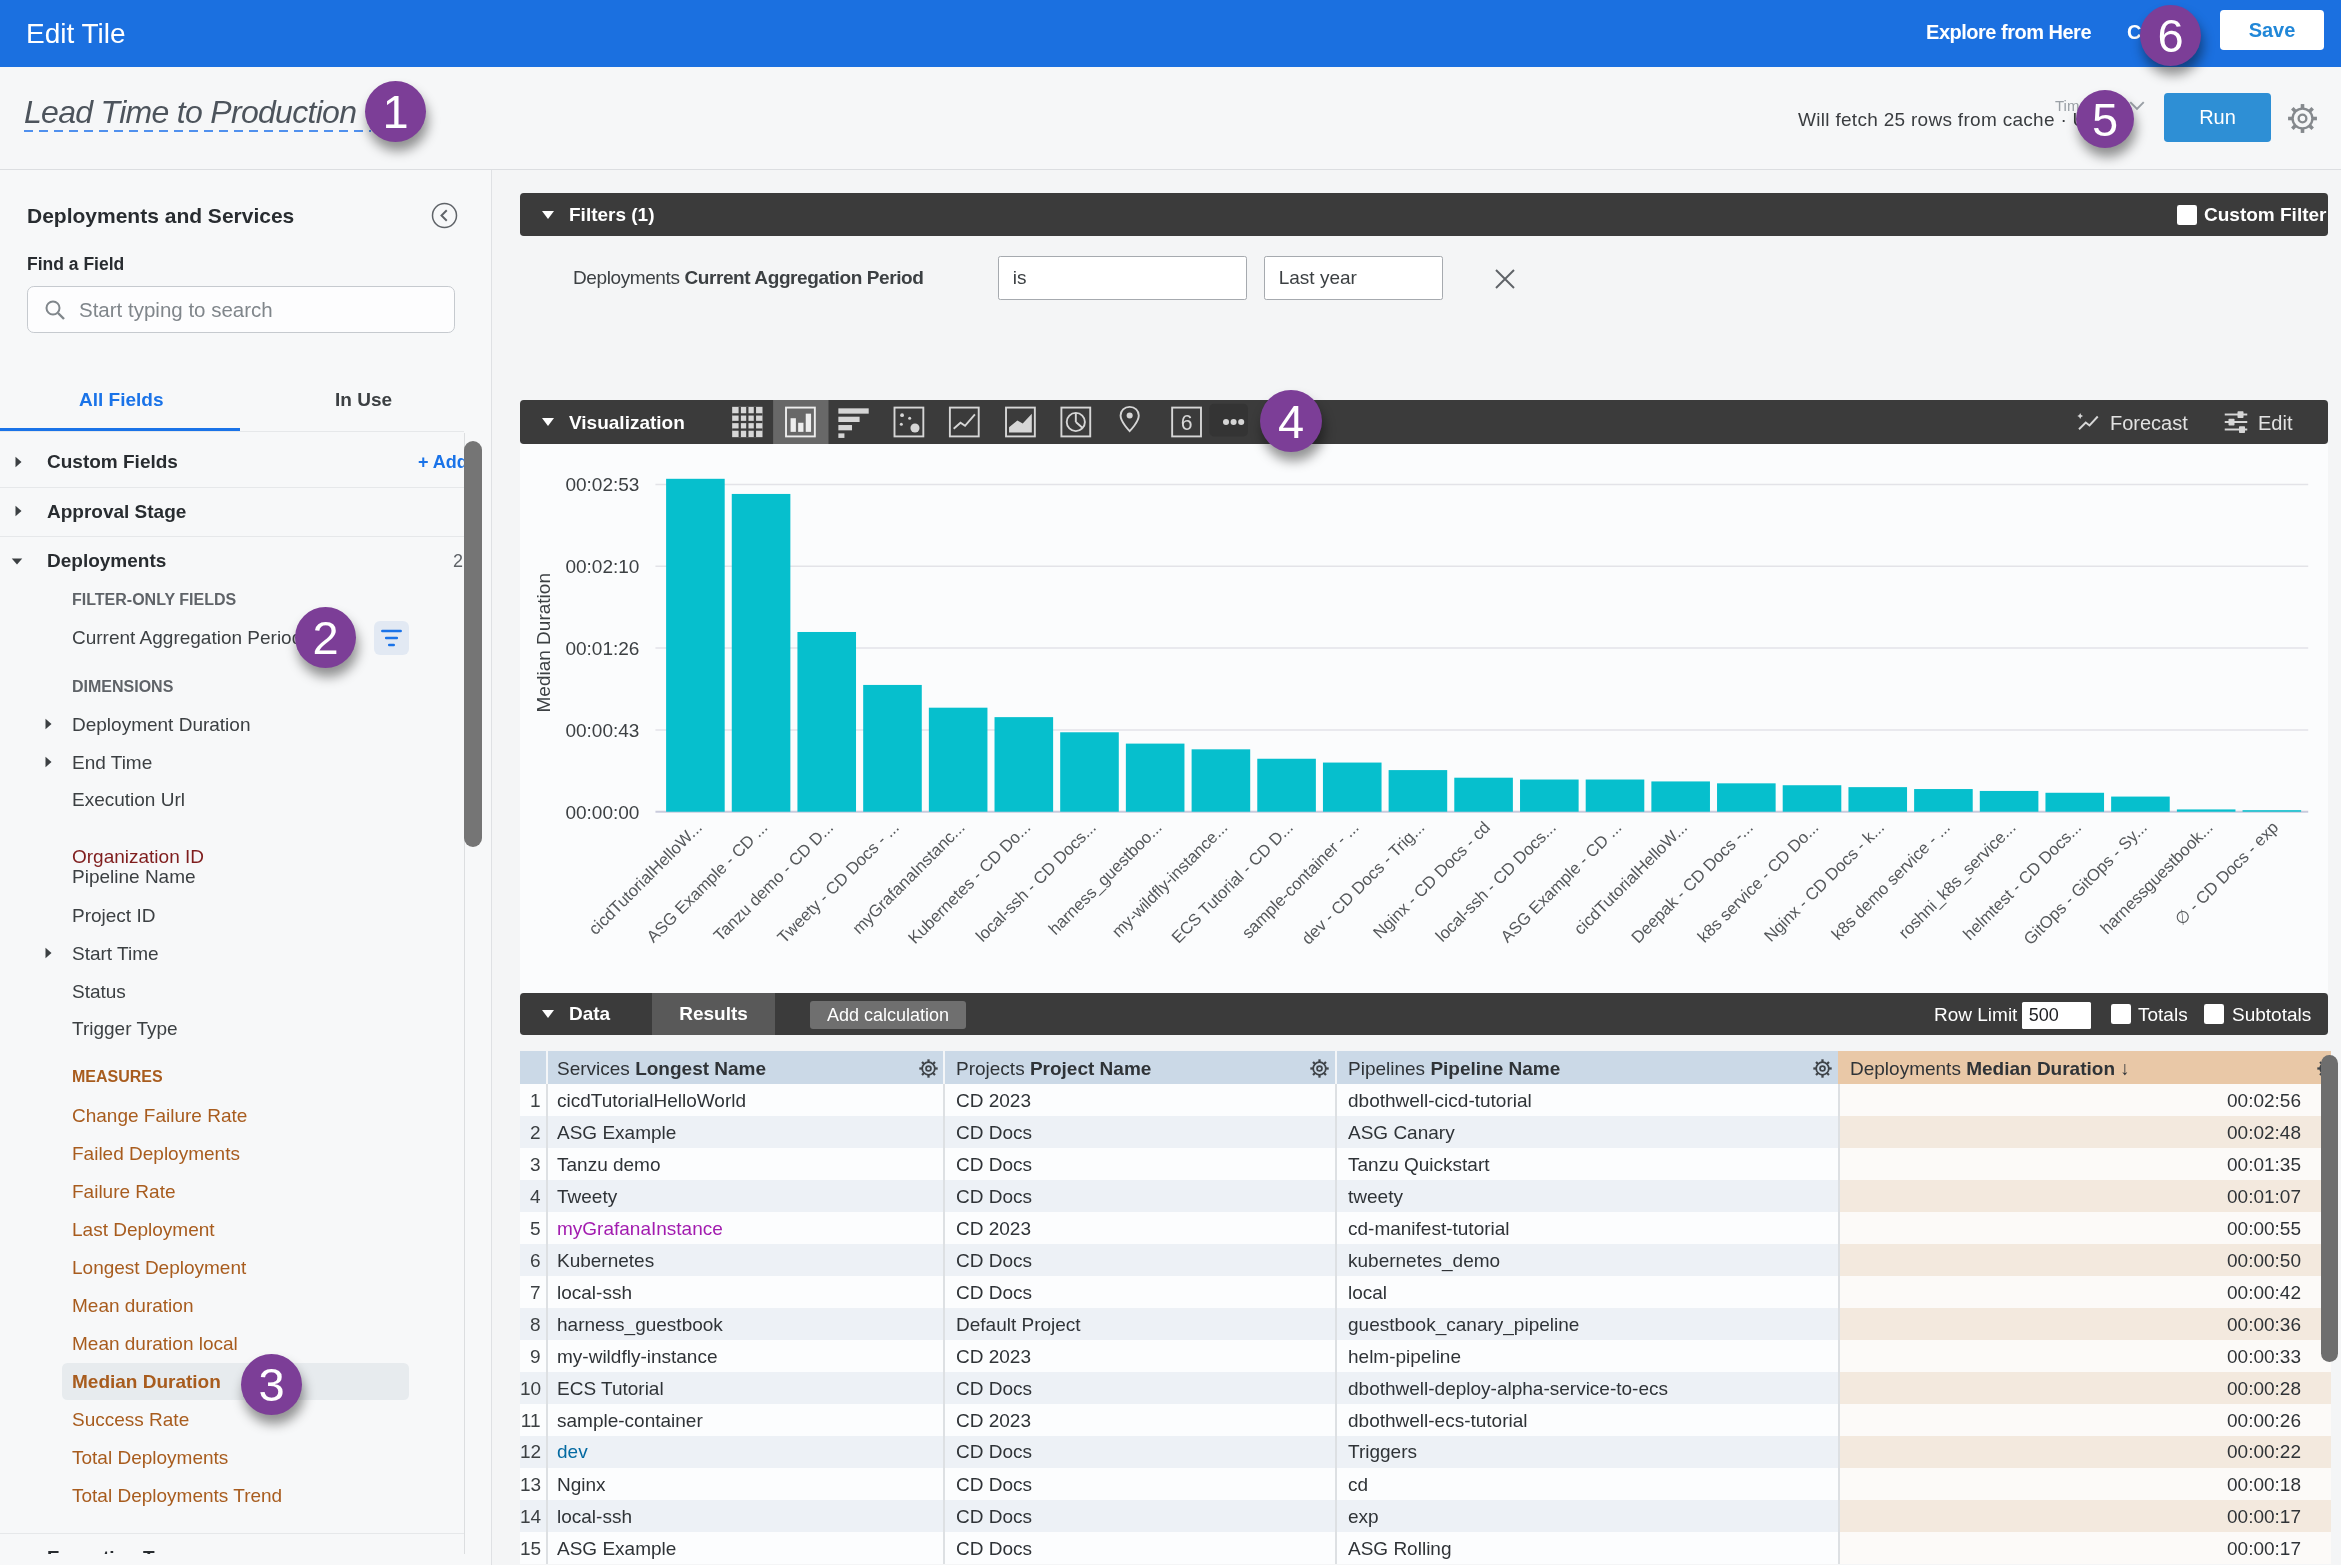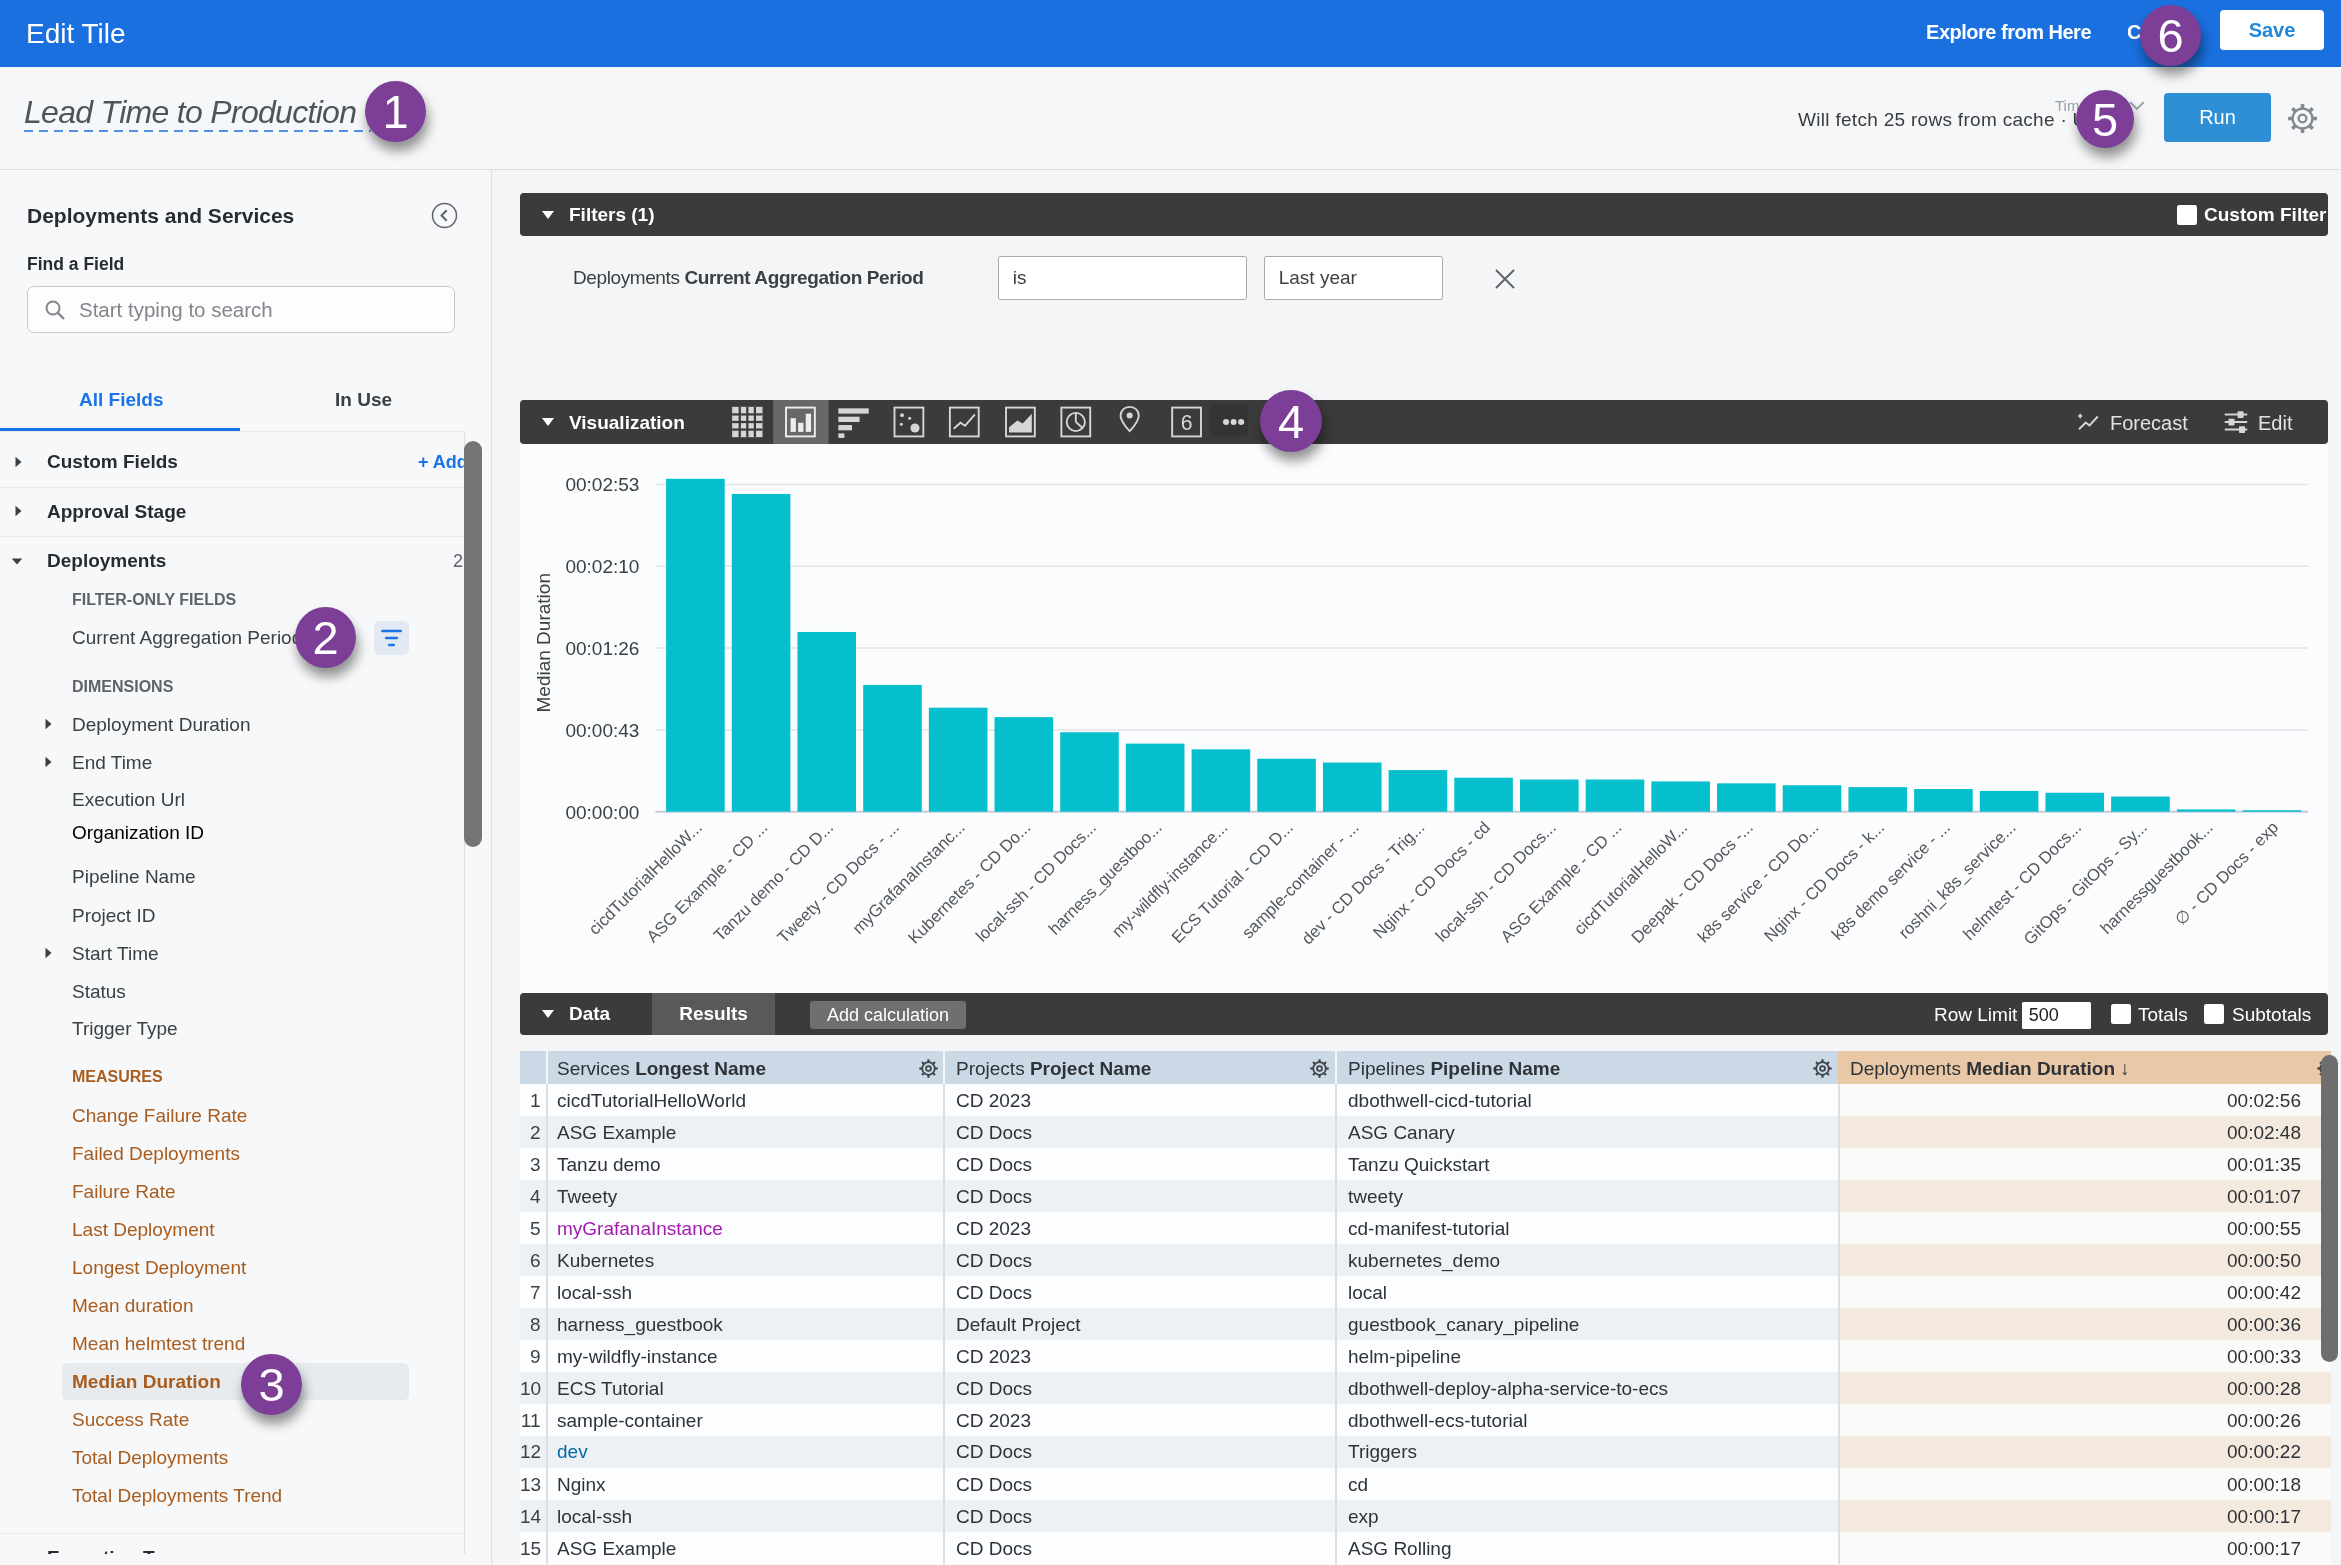--- a/index.html
+++ b/index.html
@@ -92,37 +92,37 @@
 <div class="abs" style="left:72px;top:678px;font-size:16px;color:#5f6368;font-weight:bold;">DIMENSIONS</div>
 <svg class="abs" style="left:44px;top:718px" width="9" height="12" viewBox="0 0 12 16">
     <path d="M2 1 L10 8 L2 15 Z" fill="#3c4043"></path>
   </svg>
 <div class="abs" style="left:72px;top:714px;font-size:19px;color:#3c4043;">Deployment Duration</div>
 <svg class="abs" style="left:44px;top:756px" width="9" height="12" viewBox="0 0 12 16">
     <path d="M2 1 L10 8 L2 15 Z" fill="#3c4043"></path>
   </svg>
 <div class="abs" style="left:72px;top:752px;font-size:19px;color:#3c4043;">End Time</div>
 <div class="abs" style="left:72px;top:789px;font-size:19px;color:#3c4043;">Execution Url</div>
-<div class="abs" style="left:72px;top:822px;font-size:19px;color:#000000;">Organization ID</div>
+<div class="abs" style="left:72px;top:846px;font-size:19px;color:#7f1d1d;">Organization ID</div>
 <div class="abs" style="left:72px;top:866px;font-size:19px;color:#3c4043;">Pipeline Name</div>
 <div class="abs" style="left:72px;top:905px;font-size:19px;color:#3c4043;">Project ID</div>
 <svg class="abs" style="left:44px;top:947px" width="9" height="12" viewBox="0 0 12 16">
     <path d="M2 1 L10 8 L2 15 Z" fill="#3c4043"></path>
   </svg>
 <div class="abs" style="left:72px;top:943px;font-size:19px;color:#3c4043;">Start Time</div>
 <div class="abs" style="left:72px;top:981px;font-size:19px;color:#3c4043;">Status</div>
 <div class="abs" style="left:72px;top:1018px;font-size:19px;color:#3c4043;">Trigger Type</div>
 <div class="abs" style="left:72px;top:1068px;font-size:16px;color:#a85c1e;font-weight:bold;">MEASURES</div>
 <div class="abs" style="left:72px;top:1105px;font-size:19px;color:#a85c1e;">Change Failure Rate</div>
 <div class="abs" style="left:72px;top:1143px;font-size:19px;color:#a85c1e;">Failed Deployments</div>
 <div class="abs" style="left:72px;top:1181px;font-size:19px;color:#a85c1e;">Failure Rate</div>
 <div class="abs" style="left:72px;top:1219px;font-size:19px;color:#a85c1e;">Last Deployment</div>
 <div class="abs" style="left:72px;top:1257px;font-size:19px;color:#a85c1e;">Longest Deployment</div>
 <div class="abs" style="left:72px;top:1295px;font-size:19px;color:#a85c1e;">Mean duration</div>
-<div class="abs" style="left:72px;top:1333px;font-size:19px;color:#a85c1e;">Mean helmtest trend</div>
+<div class="abs" style="left:72px;top:1333px;font-size:19px;color:#a85c1e;">Mean duration local</div>
 <div class="abs" style="left:62px;top:1363px;width:347px;height:37px;background:#e7ebee;border-radius:5.3px;"></div>
 <div class="abs" style="left:72px;top:1371px;font-size:19px;color:#a85c1e;font-weight:bold;">Median Duration</div>
 <div class="abs" style="left:72px;top:1409px;font-size:19px;color:#a85c1e;">Success Rate</div>
 <div class="abs" style="left:72px;top:1447px;font-size:19px;color:#a85c1e;">Total Deployments</div>
 <div class="abs" style="left:72px;top:1485px;font-size:19px;color:#a85c1e;">Total Deployments Trend</div>
 <div class="abs" style="left:0px;top:1533px;width:464px;border-bottom:0.8px solid #e6e8ea;"></div>
 <div class="abs" style="left:47px;top:1547px;font-size:19px;color:#282c30;font-weight:bold;">Execution Type</div>
 <div class="abs" style="left:0px;top:1554px;width:490px;height:12px;background:#f7f8f9;"></div>
 <div class="abs" style="left:464px;top:441px;width:17.5px;height:406px;background:#757575;border-radius:9px;z-index:5"></div>
 <div class="abs darkbar" style="left:520px;top:193px;width:1808px;height:43px;"></div>

